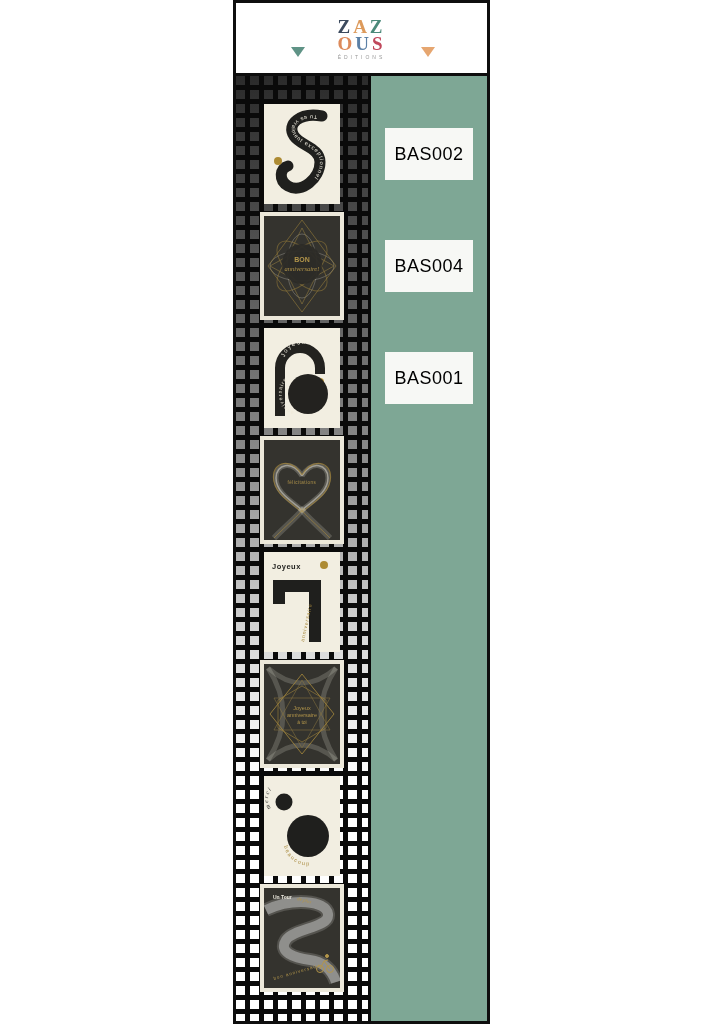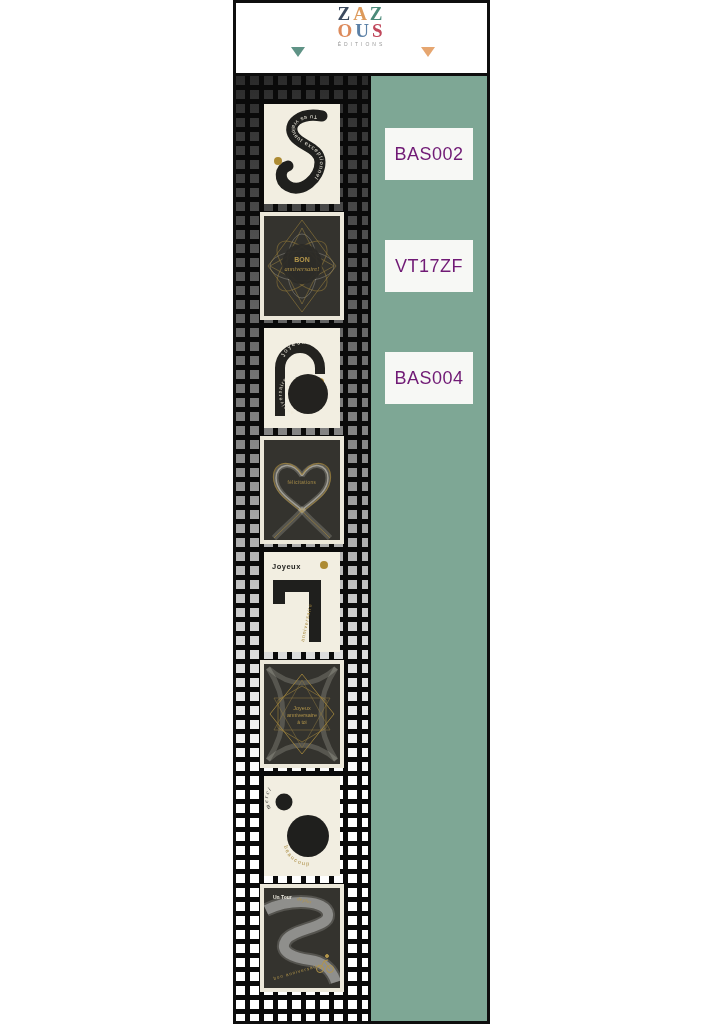--- a/index.html
+++ b/index.html
@@ -9,21 +9,21 @@
   }
   .banner{
     position:relative;box-sizing:border-box;
     width:257px;height:1024px;margin-left:233px;
     border:3px solid #0e0e0e;background:#ffffff;
   }
   
   .header{
     position:relative;height:70px;background:#ffffff;
     border-bottom:3px solid #0e0e0e;
-    display:flex;align-items:flex-start;justify-content:center;
+    display:flex;align-items:center;justify-content:center;
   }
   .logo{display:flex;flex-direction:column;align-items:center;margin-top:2px;}
   .logo-line{
     font-family:"Liberation Serif", serif;font-weight:700;
     font-size:19px;line-height:17px;letter-spacing:3px;
   }
   .c0{color:#3c4a5e}.c1{color:#dd9a5b}.c2{color:#4b8a7a}
   .c3{color:#dd8a5b}.c4{color:#5b80a6}.c5{color:#c0485c}
   .logo-sub{font-size:5px;letter-spacing:3px;color:#9a9a9a;margin-top:2px;}
   .tri{position:absolute;top:44px;width:0;height:0;
@@ -39,21 +39,21 @@
       repeating-linear-gradient(to bottom, rgba(0,0,0,0) 0 9px, #0a0a0a 9px 14px),
       linear-gradient(to bottom,#2b2b2b 0%,#555555 20%,#8a8a8a 40%,#d9d9d9 60%,#ffffff 75%,#ffffff 100%);
     padding-top:22px;
   }
   .col-green{flex:1;background:#7ea795;padding-top:22px;}
   .row{height:112px;display:flex;align-items:center;justify-content:center;}
   
   .code-badge{
     width:88px;height:52px;background:#f7f8f5;
     display:flex;align-items:center;justify-content:center;
-    font-size:18px;color:#701a75;letter-spacing:.5px;font-weight:500;
+    font-size:18px;color:#000000;letter-spacing:.5px;font-weight:500;
   }
   
   .card{display:block;}
   .card-dark{border:4px solid #ece8da;background:#34332e;line-height:0;}
   .card-cream{background:#f2eee1;line-height:0;}
   svg{display:block;}
   svg text{font-family:"Liberation Sans", sans-serif;}
   .script{font-family:"Liberation Serif", serif;font-style:italic;}
 </style>
 </head>
@@ -204,21 +204,21 @@
         </div>
       </div>
 
     </div>
 
     <div class="col-green">
       <div class="row">
         <div class="code-badge">BAS002</div>
       </div>
       <div class="row">
-        <div class="code-badge">VT17ZF</div>
-      </div>
-      <div class="row">
         <div class="code-badge">BAS004</div>
+      </div>
+      <div class="row">
+        <div class="code-badge">BAS001</div>
       </div>
     </div>
 
   </div>
 </div>
 
 </body></html>

